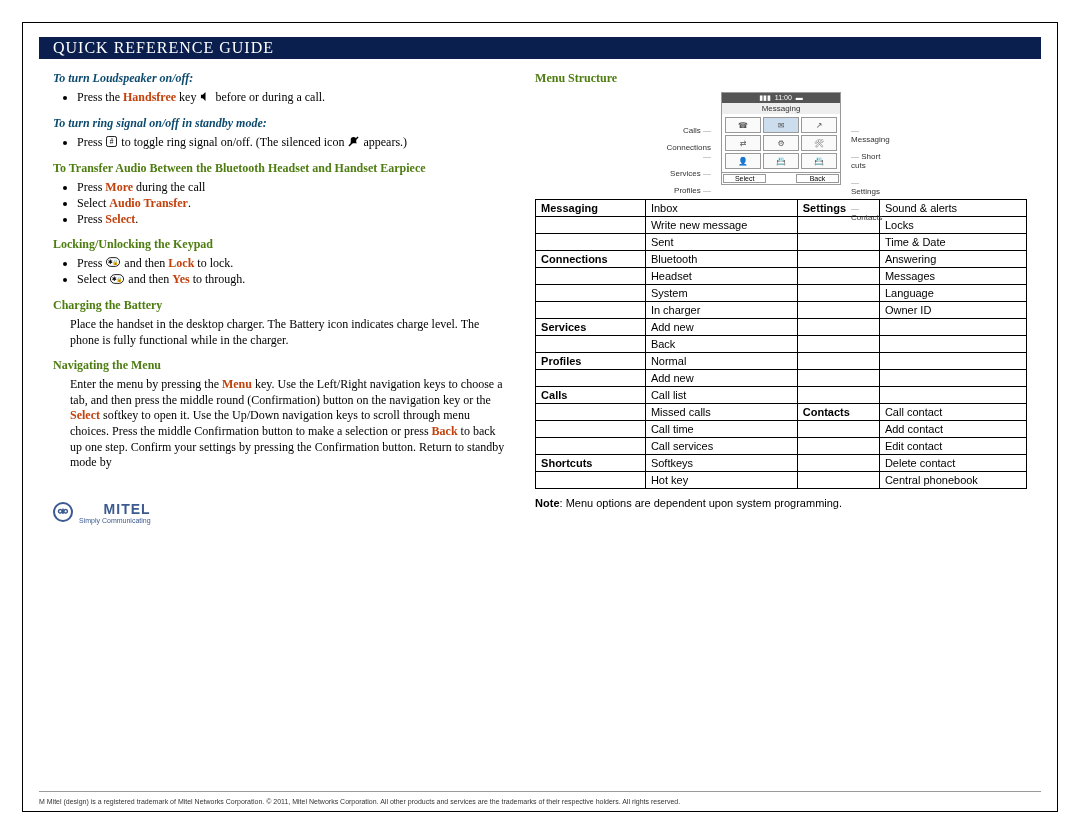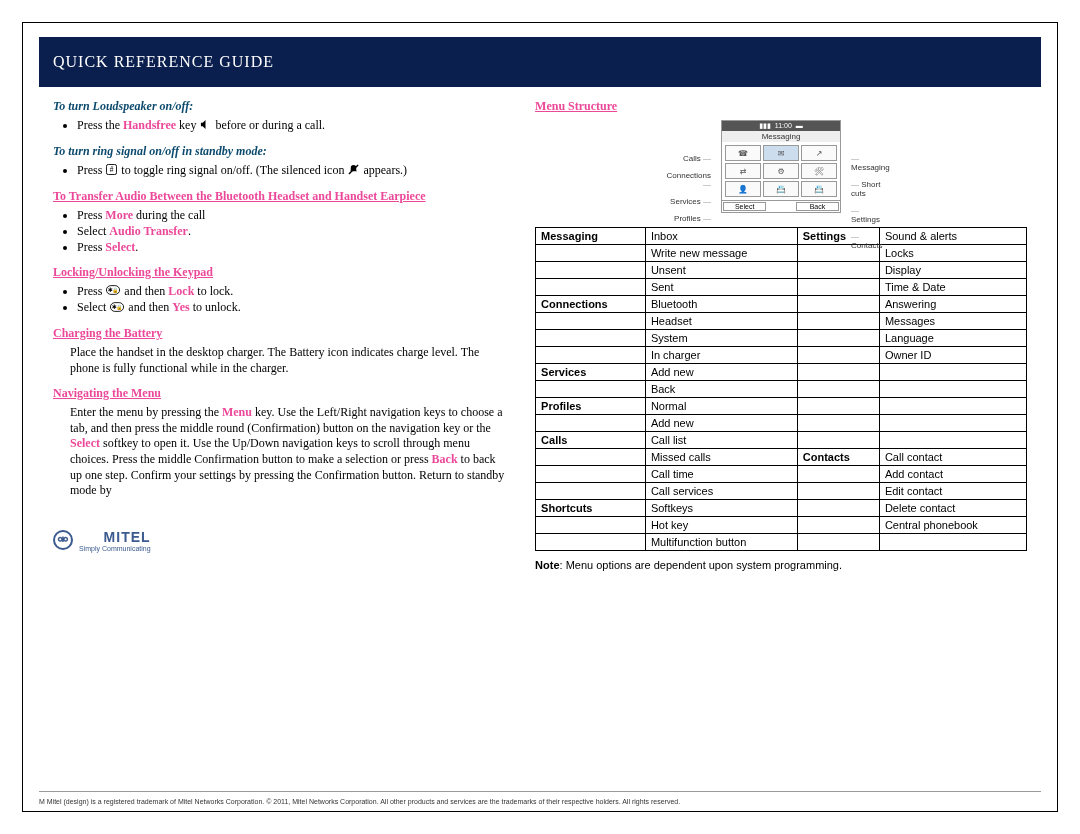--- a/index.html
+++ b/index.html
@@ -17,34 +17,34 @@
     padding: 0;
     height: 790px;
     position: relative;
   }
   .banner {
     background: #0a1f4d;
     color: #fff;
     font-family: "Trajan Pro", "Times New Roman", serif;
     font-size: 16px;
     letter-spacing: 1px;
-    padding: 16px 14px;
+    padding: 2px 14px;
     margin: 14px 16px 12px 16px;
     font-variant: small-caps;
   }
   .cols {
     display: flex;
     padding: 0 30px;
     gap: 28px;
   }
   .col-left { width: 48%; }
   .col-right { width: 52%; }
   .blue-bold-italic { color: #0c4a6e; font-weight: bold; font-style: italic; }
-  .blue-bold { color: #ec4899; font-weight: bold; text-decoration: underline; }
-  .orange-bold { color: #ec4899; font-weight: bold; text-align: center; }
+  .blue-bold { color: #4d7c0f; font-weight: bold; }
+  .orange-bold { color: #c2410c; font-weight: bold; text-align: center; }
   .section { margin-bottom: 8px; }
   ul { margin: 4px 0 10px 0; padding-left: 24px; }
   li { margin: 1px 0; }
   p { margin: 4px 0 10px 17px; line-height: 1.3; }
   .icon {
     display: inline-block;
     vertical-align: middle;
     margin: 0 1px;
   }
   
@@ -177,21 +177,21 @@
                 </svg></span>
             <span> and then </span><span class="orange-bold">Lock</span><span> to lock.</span>
           </li>
           <li>
             <span>Select </span>
             <span class="icon"><svg width="14" height="10" viewBox="0 0 16 11">
                   <rect x="0.5" y="0.5" width="15" height="10" rx="5" fill="#fff" stroke="#000"></rect>
                   <text x="5" y="8" font-size="7" text-anchor="middle">✱</text>
                   <text x="11" y="8" font-size="6" text-anchor="middle">🔒</text>
                 </svg></span>
-            <span> and then </span><span class="orange-bold">Yes</span><span> to unlock.</span>
+            <span> and then </span><span class="orange-bold">Yes</span><span> to through.</span>
           </li>
         </ul>
       </div>
 
       <div class="section">
         <div class="blue-bold">Charging the Battery</div>
         <p>Place the handset in the desktop charger. The Battery icon indicates charge level. The phone is fully functional while in the charger.</p>
       </div>
 
       <div class="section">
@@ -263,26 +263,20 @@
               <td>Sound &amp; alerts</td>
             </tr>
             <tr>
               <td></td>
               <td>Write new message</td>
               <td></td>
               <td>Locks</td>
             </tr>
             <tr>
               <td></td>
-              <td>Unsent</td>
-              <td></td>
-              <td>Display</td>
-            </tr>
-            <tr>
-              <td></td>
               <td>Sent</td>
               <td></td>
               <td>Time &amp; Date</td>
             </tr>
             <tr>
               <td class="cat">Connections</td>
               <td>Bluetooth</td>
               <td></td>
               <td>Answering</td>
             </tr>
@@ -356,26 +350,20 @@
               <td class="cat">Shortcuts</td>
               <td>Softkeys</td>
               <td></td>
               <td>Delete contact</td>
             </tr>
             <tr>
               <td></td>
               <td>Hot key</td>
               <td></td>
               <td>Central phonebook</td>
-            </tr>
-            <tr>
-              <td></td>
-              <td>Multifunction button</td>
-              <td></td>
-              <td></td>
             </tr>
           </tbody>
       </table>
 
       <div class="note">
         <b>Note</b><span>: Menu options are dependent upon system programming.</span>
       </div>
     </div>
   </div>
 

